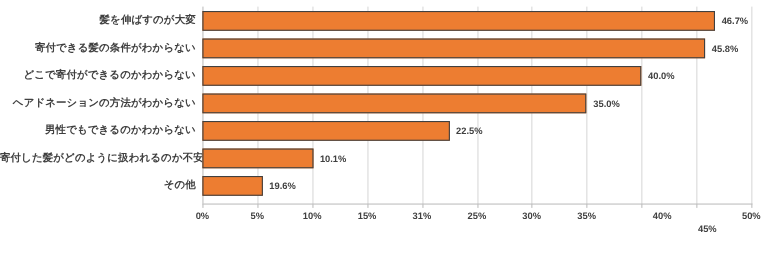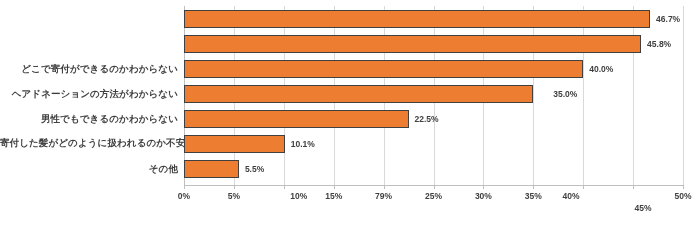--- a/index.html
+++ b/index.html
@@ -111,20 +111,22 @@
     white-space: nowrap;
     transform: translateX(-50%);
   }
 </style>
 </head>
 <body>
 
 <div id="chart-root">
 
   <div class="cat-labels">
+      <div class="cat-label" style="top: 10px;">髪を伸ばすのが大変</div>
+      <div class="cat-label" style="top: 35px;">寄付できる髪の条件がわからない</div>
       <div class="cat-label" style="top: 60px;">どこで寄付ができるのかわからない</div>
       <div class="cat-label" style="top: 85px;">ヘアドネーションの方法がわからない</div>
       <div class="cat-label" style="top: 110px; padding-left: 32px;">男性でもできるのかわからない</div>
       <div class="cat-label" style="top: 135px; font-family: Liberation Mono, monospace;">寄付した髪がどのように扱われるのか不安</div>
       <div class="cat-label" style="top: 160px;">その他</div>
     </div>
 
   <div class="plot">
       <div class="gridline zero" style="left: 0px;"></div>
       <div class="gridline" style="left: 49.9px;"></div>
@@ -145,55 +147,55 @@
         <div class="bar"></div>
       </div>
       <div class="bar-value" style="left: 457.084px; top: 29px;">45.8%</div>
       <div class="bar-wrap" style="top: 54px; width: 399.2px;">
         <div class="bar"></div>
       </div>
       <div class="bar-value" style="left: 399.2px; top: 54px;">40.0%</div>
       <div class="bar-wrap" style="top: 79px; width: 349.3px;">
         <div class="bar"></div>
       </div>
-      <div class="bar-value" style="left: 349.3px; top: 79px; margin-left: 14px;">35.0%</div>
+      <div class="bar-value" style="left: 349.3px; top: 79px;">35.0%</div>
       <div class="bar-wrap" style="top: 104px; width: 224.55px;">
         <div class="bar"></div>
       </div>
       <div class="bar-value" style="left: 224.55px; top: 104px;">22.5%</div>
       <div class="bar-wrap" style="top: 129px; width: 100.798px;">
         <div class="bar"></div>
       </div>
       <div class="bar-value" style="left: 100.798px; top: 129px;">10.1%</div>
       <div class="bar-wrap" style="top: 154px; width: 54.89px;">
         <div class="bar"></div>
       </div>
-      <div class="bar-value" style="left: 54.89px; top: 154px;">5.5%</div>
+      <div class="bar-value" style="left: 54.89px; top: 154px;">19.6%</div>
     </div>
 
   <div class="axis-line"></div>
 
   <div id="axis-ticks">
       <div class="tick" style="left: 184px;"></div>
       <div class="tick-label" style="left: 184px;">0%</div>
       <div class="tick" style="left: 233.9px;"></div>
       <div class="tick-label" style="left: 233.9px;">5%</div>
       <div class="tick" style="left: 283.8px;"></div>
-      <div class="tick-label" style="left: 283.8px; margin-left: 15px;">10%</div>
+      <div class="tick-label" style="left: 283.8px;">10%</div>
       <div class="tick" style="left: 333.7px;"></div>
       <div class="tick-label" style="left: 333.7px;">15%</div>
       <div class="tick" style="left: 383.6px;"></div>
-      <div class="tick-label" style="left: 383.6px;">79%</div>
+      <div class="tick-label" style="left: 383.6px;">31%</div>
       <div class="tick" style="left: 433.5px;"></div>
       <div class="tick-label" style="left: 433.5px;">25%</div>
       <div class="tick" style="left: 483.4px;"></div>
       <div class="tick-label" style="left: 483.4px; text-align: center;">30%</div>
       <div class="tick" style="left: 533.3px;"></div>
       <div class="tick-label" style="left: 533.3px;">35%</div>
       <div class="tick" style="left: 583.2px;"></div>
-      <div class="tick-label" style="left: 571px;">40%</div>
+      <div class="tick-label" style="left: 602px;">40%</div>
       <div class="tick" style="left: 633.1px;"></div>
       <div class="tick-label" style="left: 643px; margin-top: 12px;">45%</div>
       <div class="tick" style="left: 683px;"></div>
       <div class="tick-label" style="left: 683px;">50%</div>
     </div>
 
 </div>
 
 </body></html>

